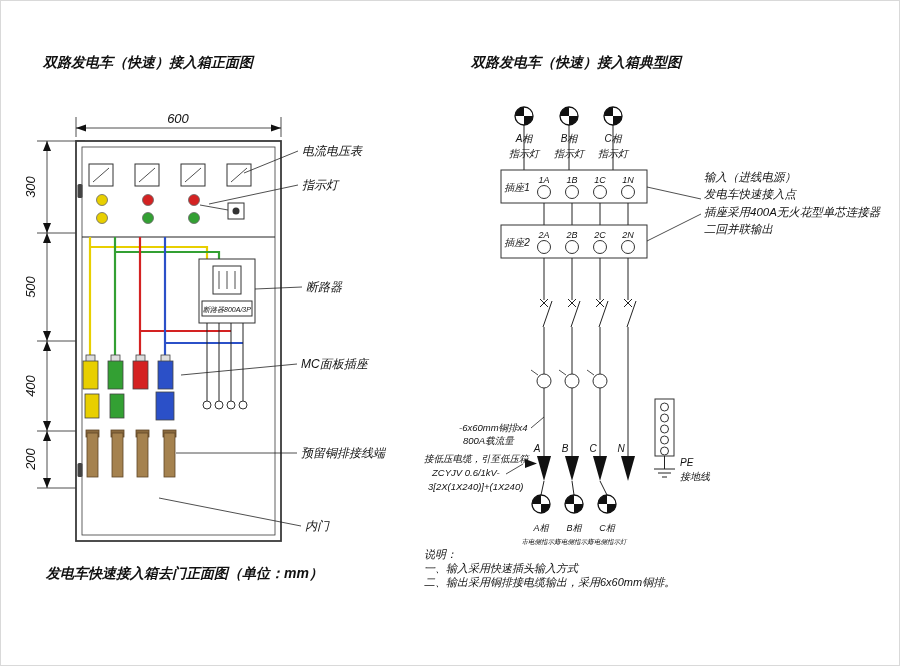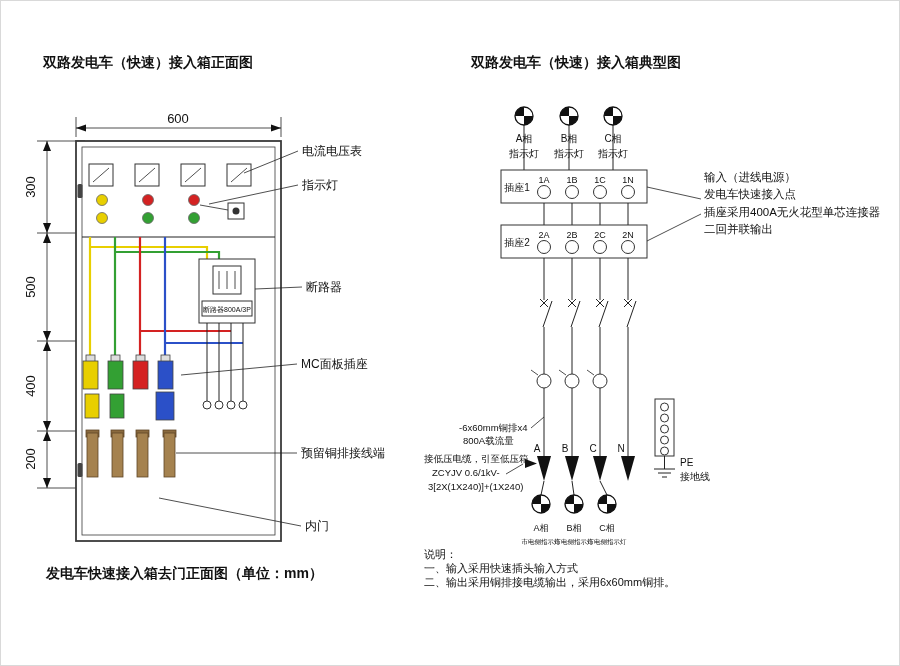--- a/index.html
+++ b/index.html
@@ -1,16 +1,16 @@
 <!DOCTYPE html>
 <html><head>
 <meta charset="utf-8">
 <style>
   html,body{margin:0;padding:0;background:#fff;}
-  .page{position:relative;width:898px;height:664px;border:1px solid #d9d9d9;background:#fff;overflow:hidden;}
+  .page{position:relative;width:898px;height:664px;border:1px solid #d9d9d9;background:#fff;overflow:hidden;font-style:italic;}
   text{font-family:"Liberation Sans","DejaVu Sans",sans-serif;fill:#111;}
   .f65{font-size:6.5px}.f7{font-size:7px}.f9{font-size:9px}.f95{font-size:9.5px}
   .f10{font-size:10px}.f11{font-size:11px}.f115{font-size:11.5px}.f12{font-size:12px}
   .f13{font-size:13px}.f14{font-size:14px}
   .b{font-weight:700}.mid{text-anchor:middle}
   .ln{stroke:#222;stroke-width:1;fill:none}
   .ln8{stroke:#222;stroke-width:.8;fill:none}
   .box{fill:#fff;stroke:#333;stroke-width:1}
   .tab{fill:#ddd;stroke:#444;stroke-width:.8}
   .sock{stroke:#444;stroke-width:.8}

